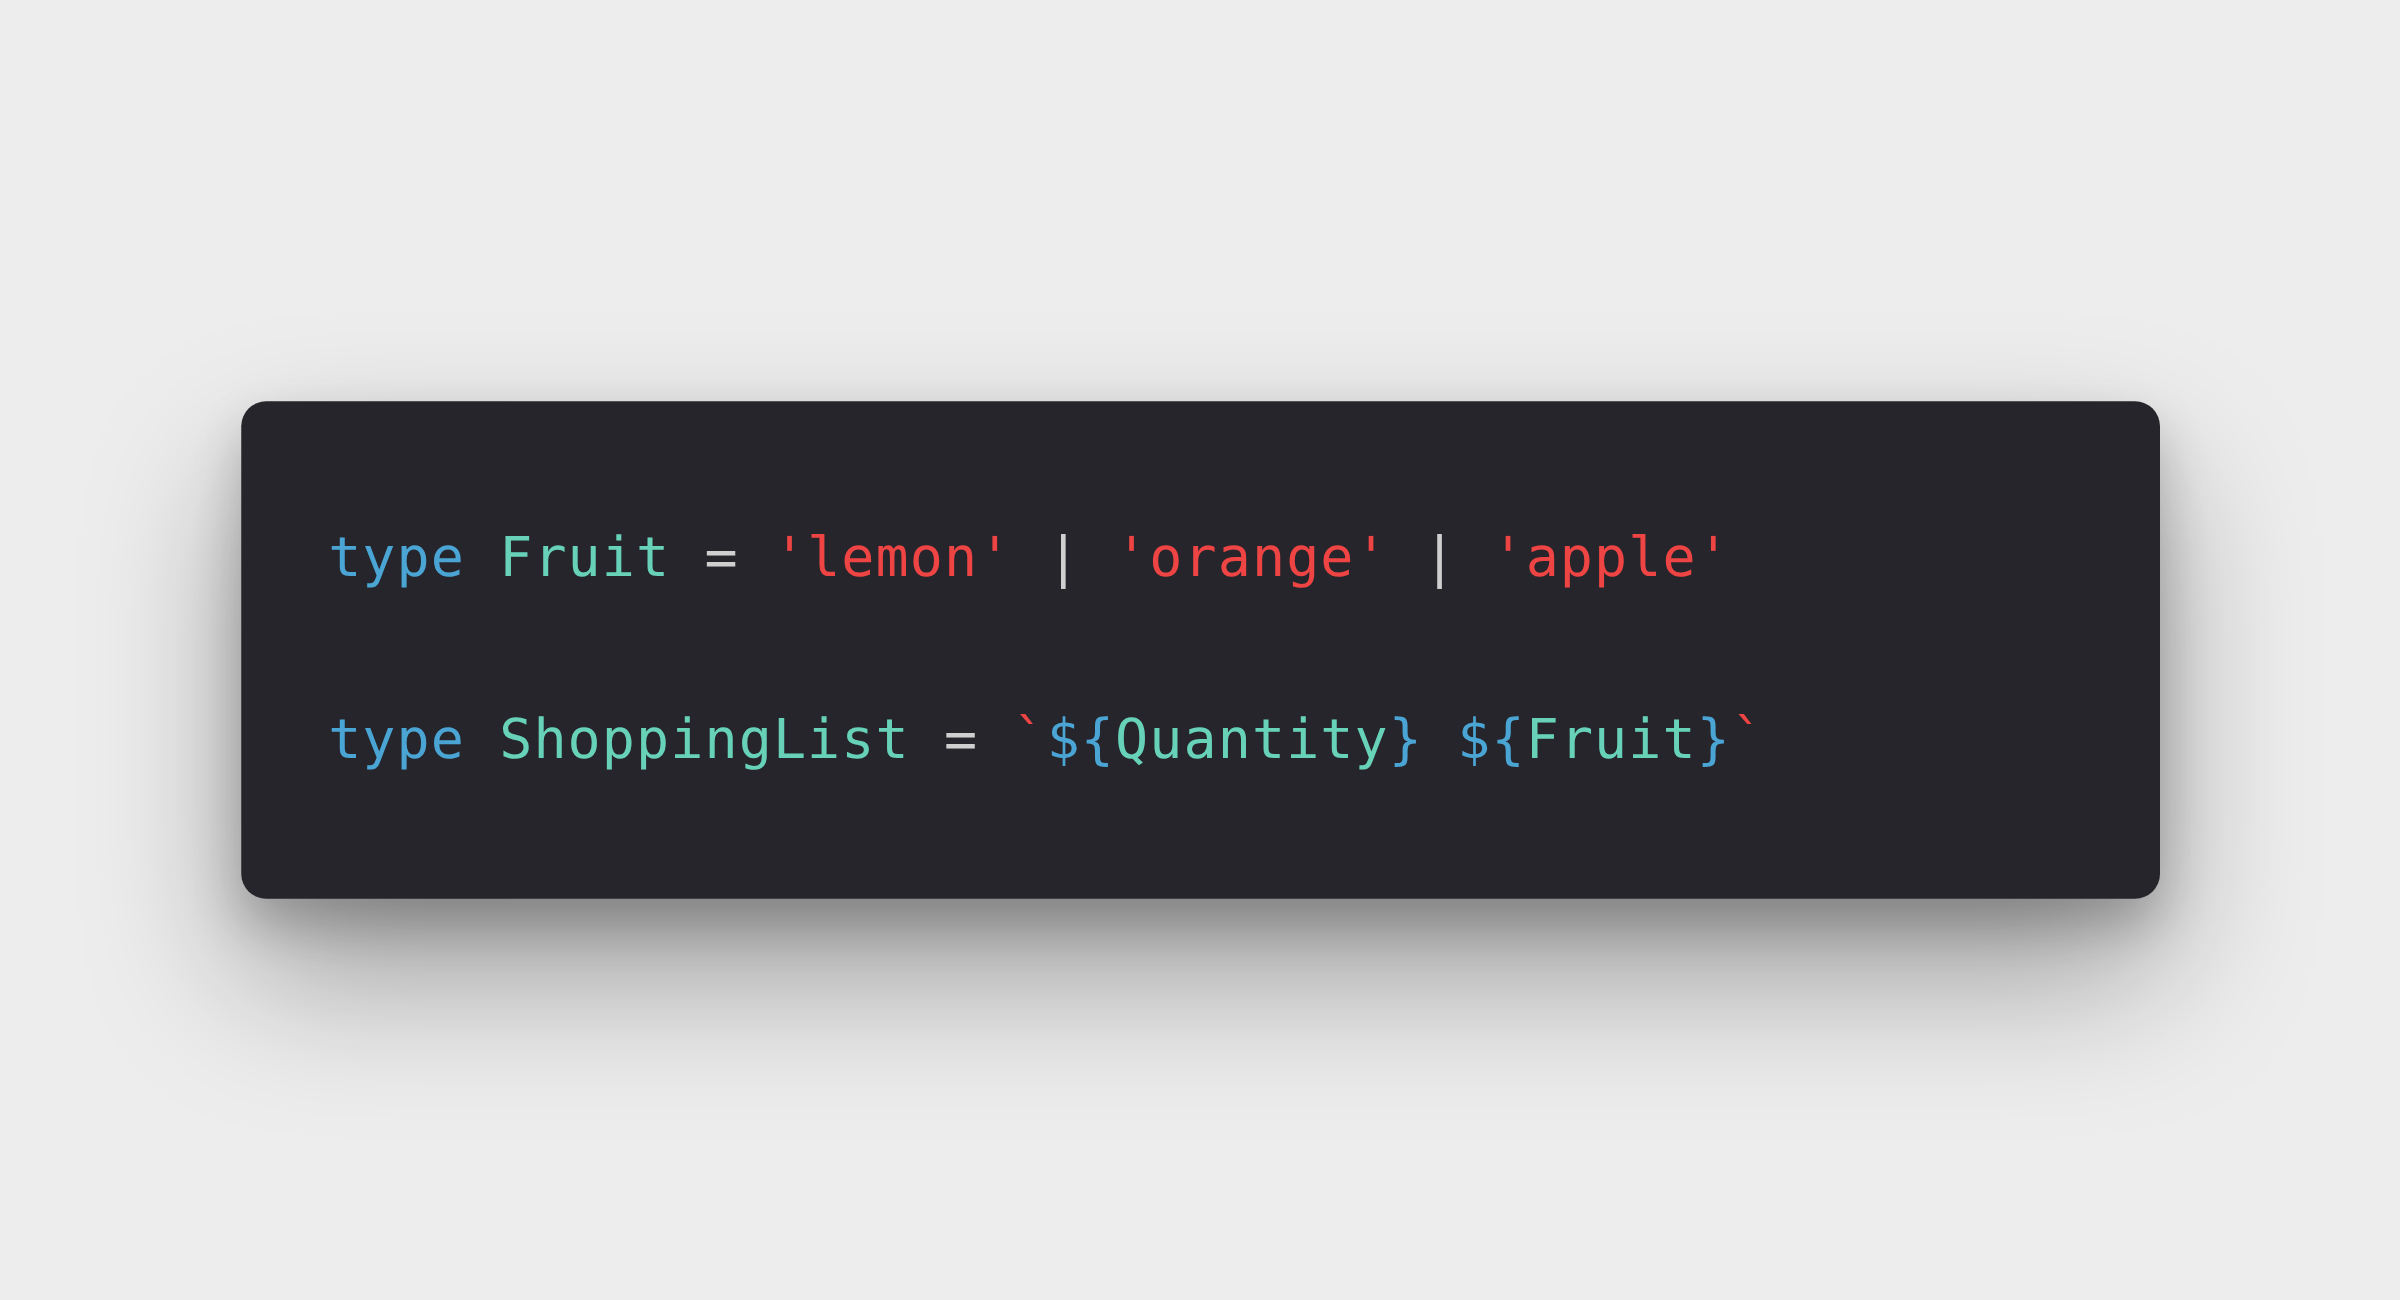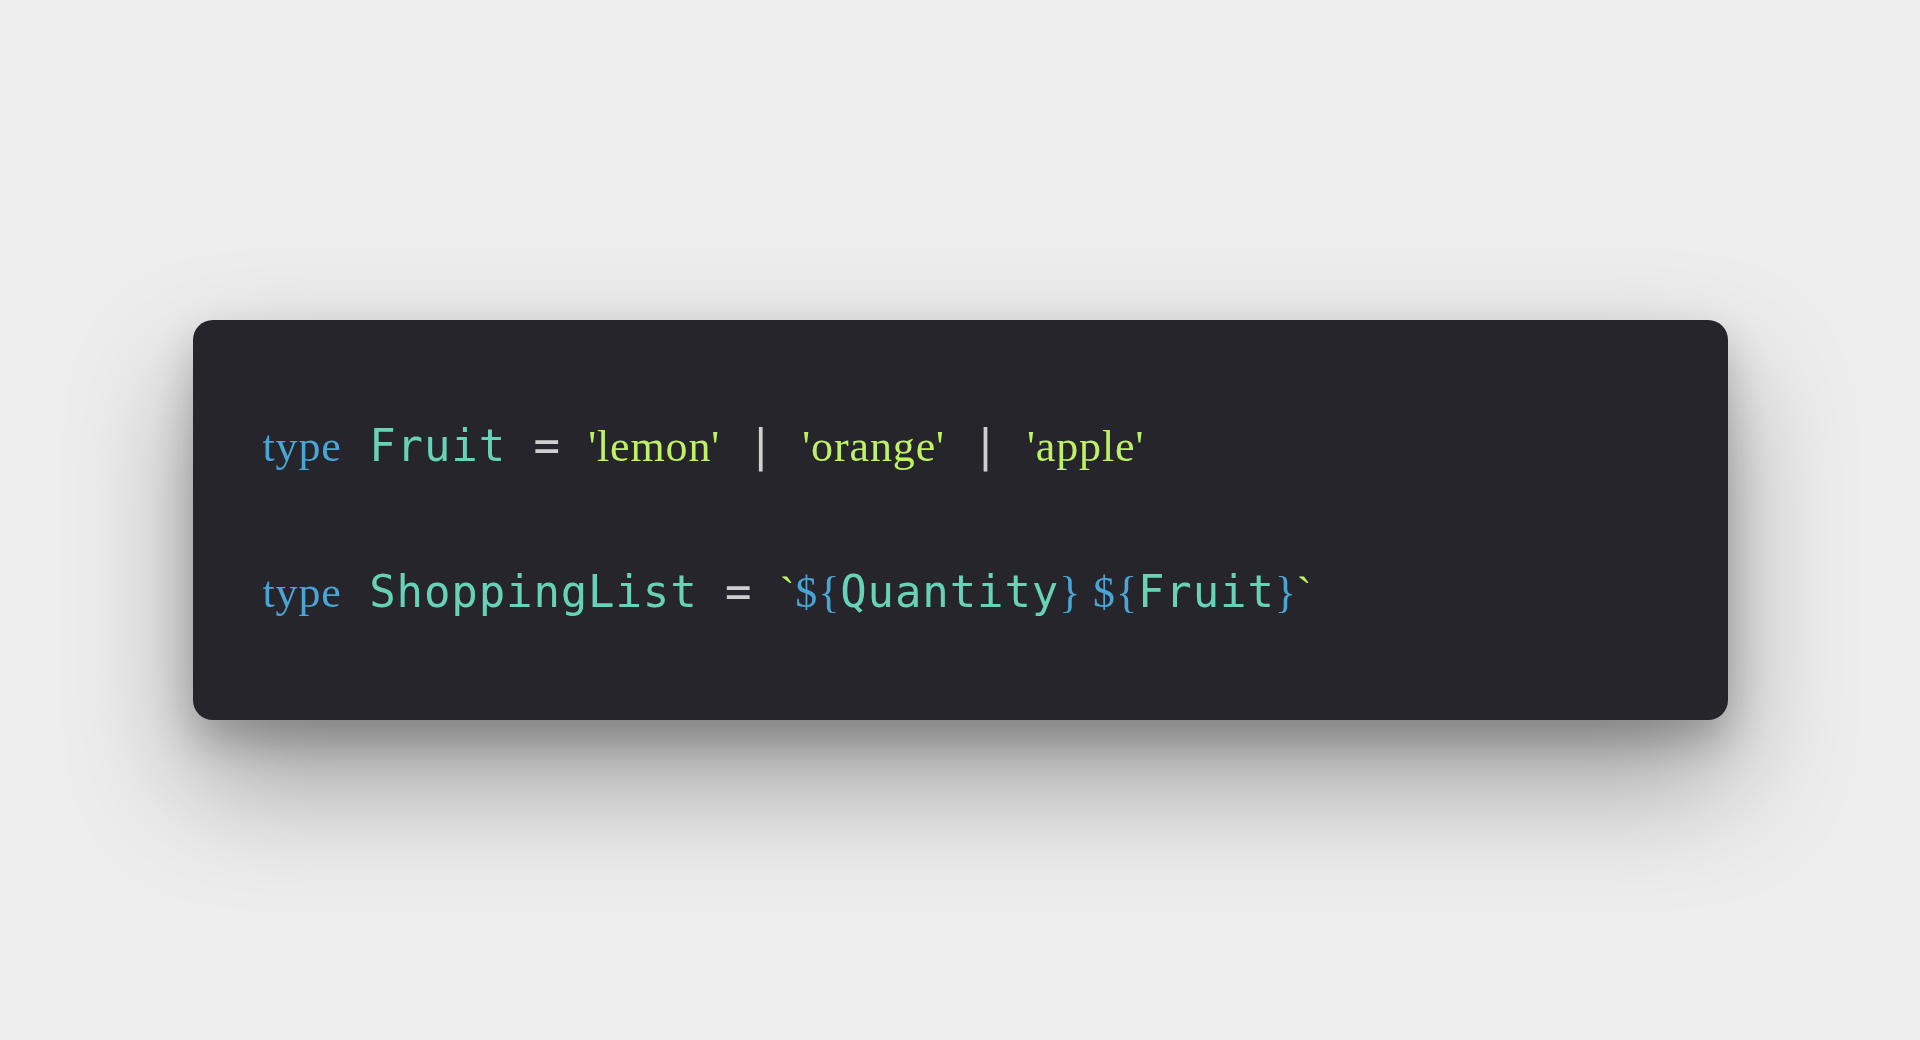--- a/index.html
+++ b/index.html
@@ -22,24 +22,24 @@
       padding: 90px 70px;
       box-shadow: 0 60px 120px rgba(0,0,0,0.35), 0 20px 40px rgba(0,0,0,0.2);
       width: 1535px;
     }
     .line {
       font-size: 44px;
       line-height: 1.65;
       white-space: pre;
       letter-spacing: 0.02em;
     }
-    .t-keyword { color: #4aa5d4; font-family: Liberation Serif, serif; }
+    .t-keyword { color: #4aa5d4; }
     .t-type    { color: #67d2b8; }
     .t-op      { color: #cfcfcf; }
-    .t-string  { color: #bef264; font-family: Liberation Serif, serif; }
+    .t-string  { color: #ef4444; }
     .t-number  { color: #d4d8a9; }
     .blank     { height: 72px; }
   </style>
 </head>
 <body>
 
 <div class="code-block">
   <div class="line"><span class="t-keyword">type</span><span> </span><span class="t-type">Fruit</span><span class="t-op"> = </span><span class="t-string">'lemon'</span><span class="t-op"> | </span><span class="t-string">'orange'</span><span class="t-op"> | </span><span class="t-string">'apple'</span></div>
   <div class="blank"></div>
   <div class="line"><span class="t-keyword">type</span><span> </span><span class="t-type">ShoppingList</span><span class="t-op"> = </span><span class="t-string">`</span><span class="t-keyword">${</span><span class="t-type">Quantity</span><span class="t-keyword">}</span><span class="t-string"> </span><span class="t-keyword">${</span><span class="t-type">Fruit</span><span class="t-keyword">}</span><span class="t-string">`</span></div>

